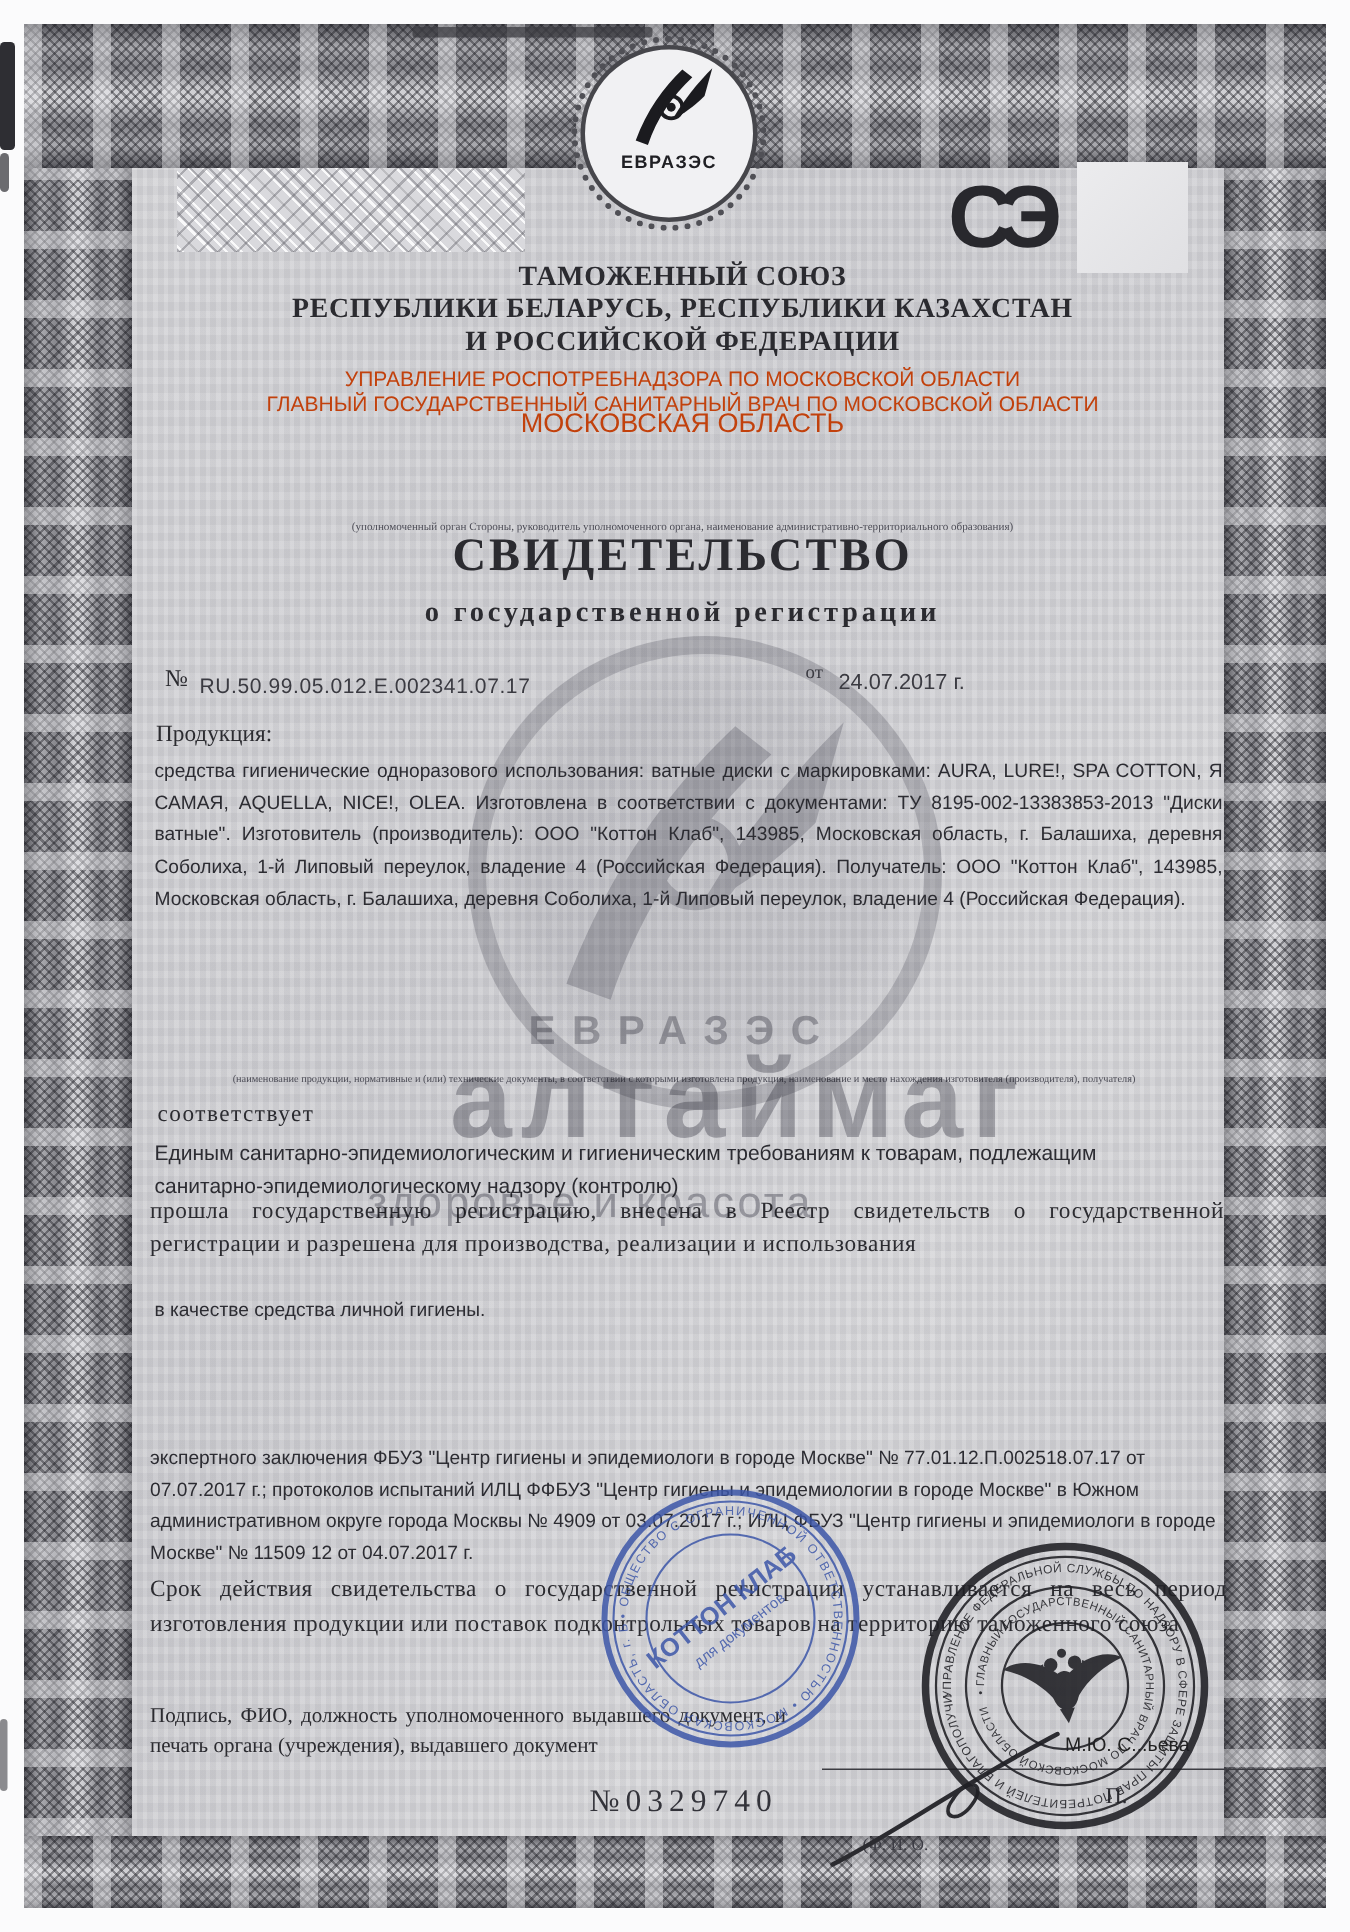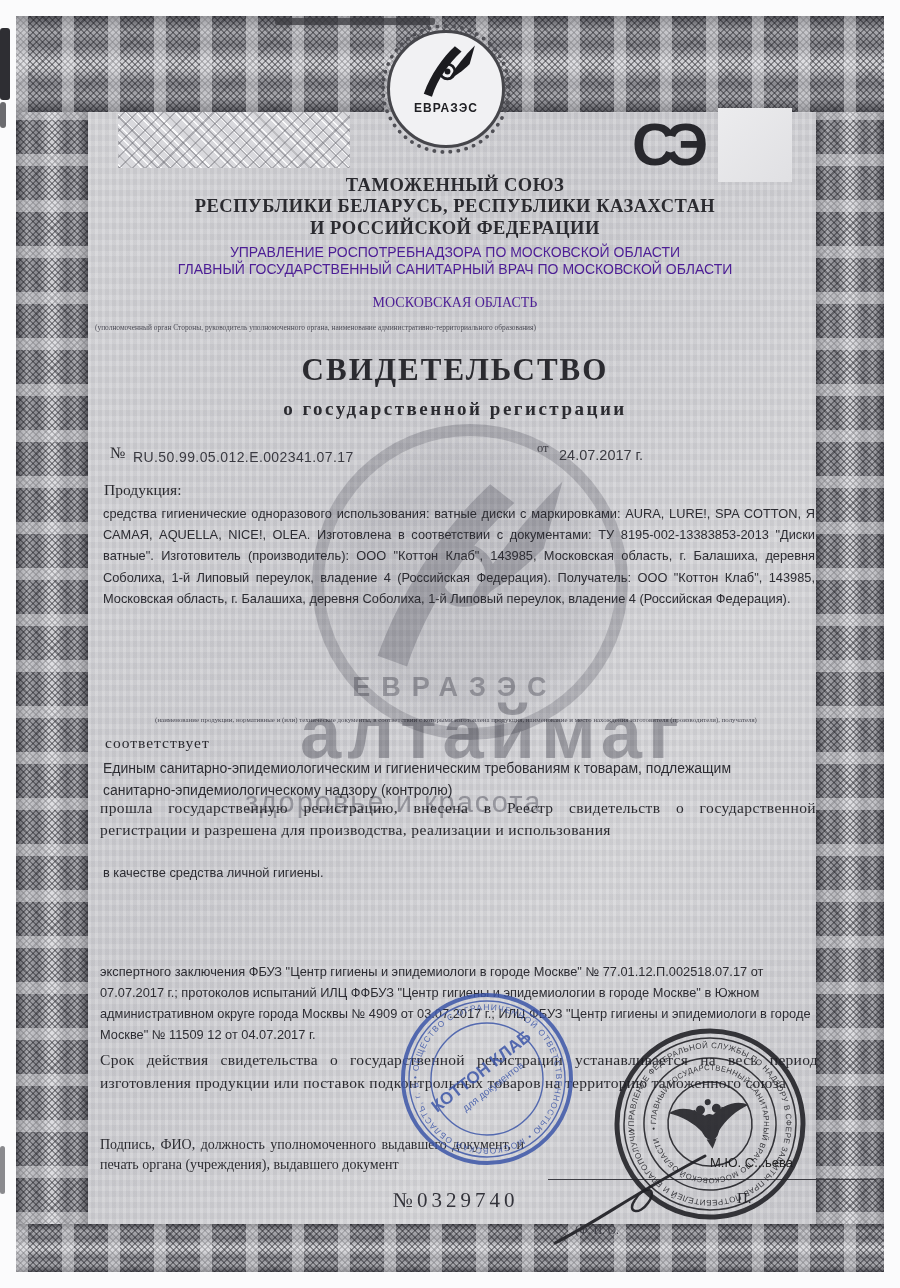--- a/index.html
+++ b/index.html
@@ -54,26 +54,26 @@
       repeating-linear-gradient(-45deg, rgba(92,92,100,.38) 0 1.5px, transparent 1.5px 9px),
       repeating-linear-gradient(45deg, rgba(255,255,255,.85) 2px 3.5px, transparent 3.5px 9px);}
   .top-dash{position:absolute;left:275px;top:18px;width:160px;height:7px;background:#3c3c41;opacity:.75;z-index:2;border-radius:2px;}
 
   
   .center{text-align:center;}
   .union{position:absolute;left:90px;width:730px;z-index:3;font-weight:bold;}
   .union-l1{top:175px;font-size:18.5px;letter-spacing:.5px;}
   .union-l2{top:196px;font-size:18.5px;letter-spacing:.5px;}
   .union-l3{top:218px;font-size:18.5px;letter-spacing:.5px;}
-  .auth{position:absolute;left:90px;width:730px;z-index:3;font-family:"Liberation Sans",sans-serif;color:#4c1d95;}
+  .auth{position:absolute;left:90px;width:730px;z-index:3;font-family:"Liberation Sans",sans-serif;color:#c2410c;}
   .auth-l1{top:244px;font-size:14px;}
   .auth-l2{top:261px;font-size:14px;}
-  .auth-l3{top:295px;font-size:14px;font-family:Liberation Serif, serif;}
+  .auth-l3{top:272px;font-size:18px;}
   .note-small{position:absolute;z-index:3;color:#4b4b55;font-family:"Liberation Serif",serif;}
-  .auth-note{left:95px;width:720px;top:323px;font-size:7.4px;text-align:left;white-space:nowrap;}
+  .auth-note{left:95px;width:720px;top:346px;font-size:7.4px;text-align:center;white-space:nowrap;}
   .doc-title{position:absolute;left:90px;width:730px;top:352px;z-index:3;font-weight:bold;font-size:31px;letter-spacing:2px;}
   .doc-subtitle{position:absolute;left:90px;width:730px;top:398px;z-index:3;font-weight:bold;font-size:19px;letter-spacing:2.5px;}
 
   
   .num-label{position:absolute;left:110px;top:444px;font-size:16px;z-index:3;}
   .num-value{position:absolute;left:133px;top:449px;font-family:"Liberation Sans",sans-serif;font-size:14px;
     letter-spacing:.4px;color:#3a3a41;z-index:3;}
   .date-label{position:absolute;left:537px;top:441px;font-family:Liberation Serif, serif;font-size:12.5px;z-index:3;color:#3a3a41;}
   .date-value{position:absolute;left:559px;top:447px;font-family:"Liberation Sans",sans-serif;font-size:14.5px;z-index:3;color:#3a3a41;}
 

